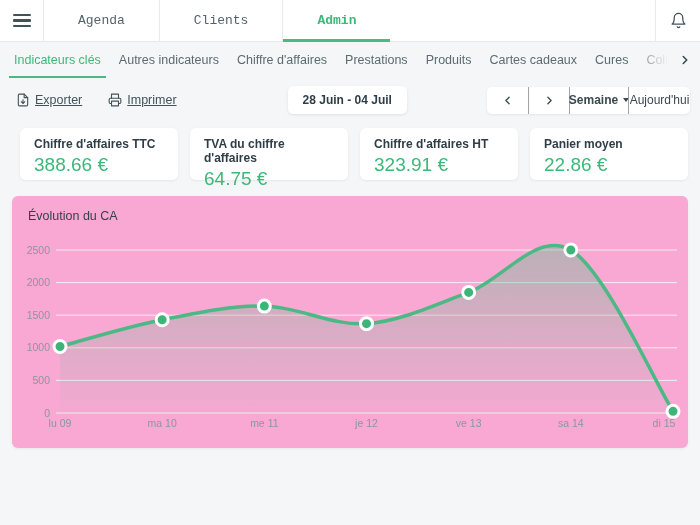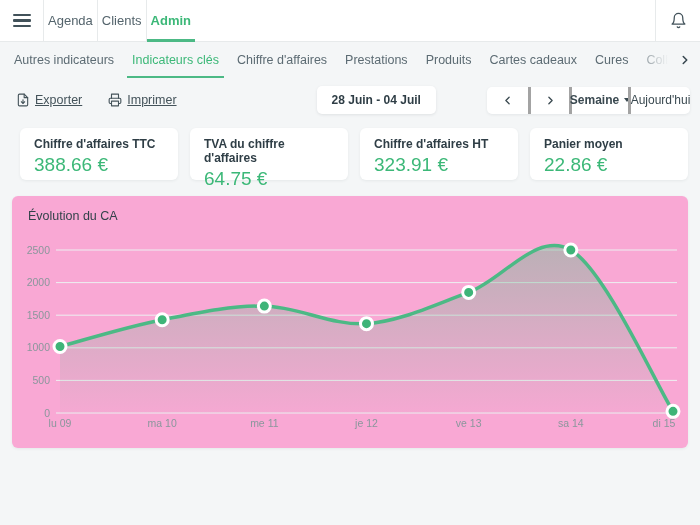--- a/index.html
+++ b/index.html
@@ -5,22 +5,22 @@
   * { margin:0; padding:0; box-sizing:border-box; }
   html,body { width:700px; height:525px; overflow:hidden; background:#f4f6f7;
     font-family:"Liberation Sans","DejaVu Sans",sans-serif; color:#2f3e46; }
 
   
   .topnav { height:42px; background:#ffffff; border-bottom:1px solid #e7eaeb;
     display:flex; align-items:stretch; }
   .burger { width:43px; display:flex; flex-direction:column; justify-content:center;
     align-items:center; gap:3px; cursor:pointer; }
   .burger i { display:block; width:18px; height:2.4px; background:#42525a; border-radius:1px; }
-  .topnav-item { position:relative; padding:0 4px; display:flex; align-items:center;
-    font-size:13px; color:#54646c; border-left:1px solid #e7eaeb; cursor:pointer; }
+  .topnav-item { position:relative; padding:0 34px; display:flex; align-items:center;
+    font-size:13px; color:#54646c; border-left:1px solid #e7eaeb; cursor:pointer;font-family:Liberation Mono, monospace; }
   .topnav-item:nth-of-type(5){ border-right:5px solid #a3a3a3; }
   .topnav-item.active { color:#3cb878; font-weight:bold; }
   .topnav-item.active::after { content:""; position:absolute; left:0; right:0; bottom:-1px;
     height:3px; background:#4cb985; }
   .topnav-spacer { flex:1; }
   .bell-btn { width:45px; border-left:1px solid #e7eaeb; display:flex; align-items:center;
     justify-content:center; cursor:pointer; }
 
   
   .subtabs { position:relative; height:36px; display:flex; align-items:center;
@@ -33,27 +33,27 @@
   .subtab-fade { position:absolute; top:0; right:0; width:70px; height:100%;
     background:linear-gradient(to right, rgba(244,246,247,0), #f4f6f7 55%); pointer-events:none; }
   .subtab-more { position:absolute; right:8px; top:0; height:100%; display:flex;
     align-items:center; cursor:pointer; }
 
   
   .toolbar { height:44px; display:flex; align-items:center; padding:0 10px 0 16px; }
   .tool-link { display:flex; align-items:center; gap:5px; font-size:12.5px; color:#44535a;
     cursor:pointer; margin-right:26px; }
   .tool-link span { text-decoration:underline; }
-  .date-btn { margin-left:114px; background:#ffffff; border:none; border-radius:5px;
+  .date-btn { margin-left:85px; background:#ffffff; border:none; border-radius:5px;
     box-shadow:0 1px 3px rgba(40,50,60,.10); padding:7px 15px; font-size:12px;
     font-weight:bold; color:#2f3e46; font-family:inherit; cursor:pointer; }
   .segmented { margin-left:auto; display:flex; background:#ffffff; border-radius:5px;
     box-shadow:0 1px 3px rgba(40,50,60,.08); overflow:hidden; height:27px; }
   .seg { display:flex; align-items:center; justify-content:center; font-size:12px;
-    color:#3a4950; cursor:pointer; border-left:3px solid #a3a3a3; padding:0; }
+    color:#3a4950; cursor:pointer; border-left:1px solid #a3a3a3; padding:0; }
   .seg:first-child { border-left:none; }
   .seg.arrow { width:41px; }
   .seg.period { width:59px; font-weight:bold; gap:5px; }
   .seg.today { width:62px; }
   .caret-down { width:0; height:0; border-left:3.5px solid transparent;
     border-right:3.5px solid transparent; border-top:4px solid #3a4950; }
 
   
   .kpis { display:flex; gap:12px; padding:6px 12px 0 20px; }
   .kpi { flex:1; background:#ffffff; border-radius:6px; height:52px;
@@ -87,22 +87,22 @@
     <span class="icon">
       <svg width="17" height="17" viewBox="0 0 24 24" fill="none" stroke="#42525a" stroke-width="1.8" stroke-linecap="round" stroke-linejoin="round">
         <path d="M18 8A6 6 0 0 0 6 8c0 7-3 9-3 9h18s-3-2-3-9"></path>
           <path d="M13.73 21a2 2 0 0 1-3.46 0"></path>
       </svg>
     </span>
   </div>
 </header>
 
 <nav class="subtabs">
+  <div class="subtab active">Indicateurs clés</div>
   <div class="subtab">Autres indicateurs</div>
-  <div class="subtab active">Indicateurs clés</div>
   <div class="subtab">Chiffre d'affaires</div>
   <div class="subtab">Prestations</div>
   <div class="subtab">Produits</div>
   <div class="subtab">Cartes cadeaux</div>
   <div class="subtab">Cures</div>
   <div class="subtab">Collaborateurs</div>
 
   <div class="subtab-fade"></div>
   <div class="subtab-more">
     <span class="icon">

